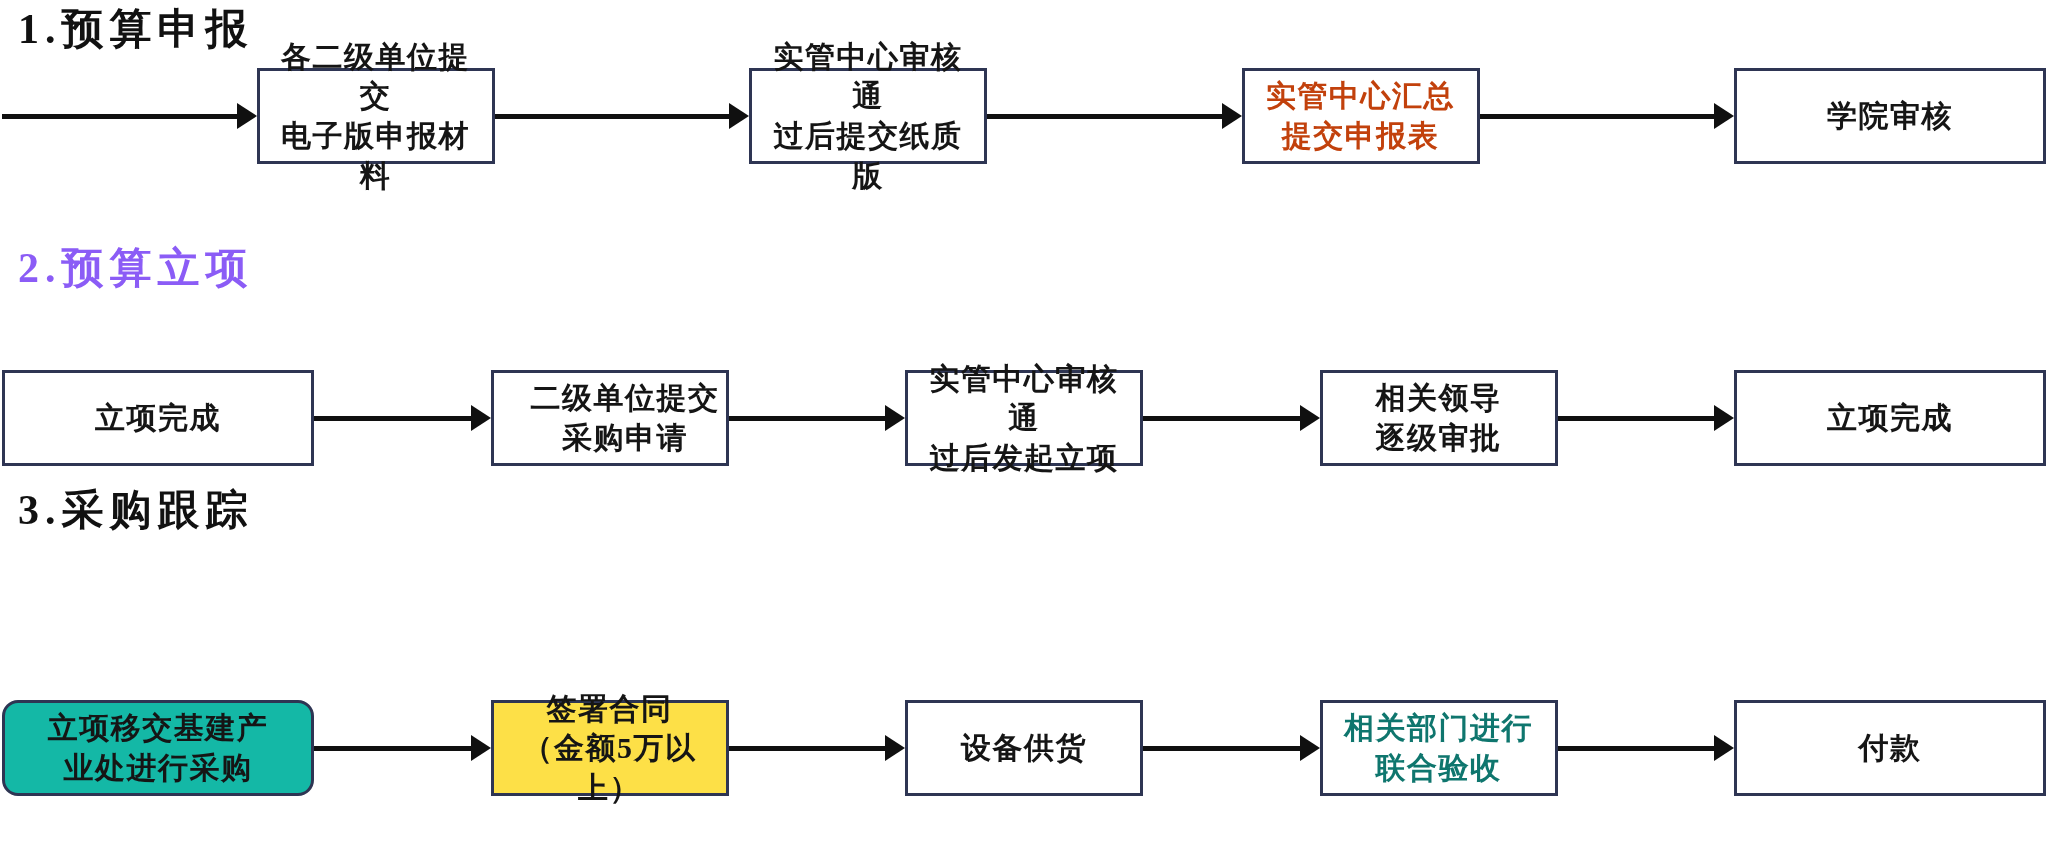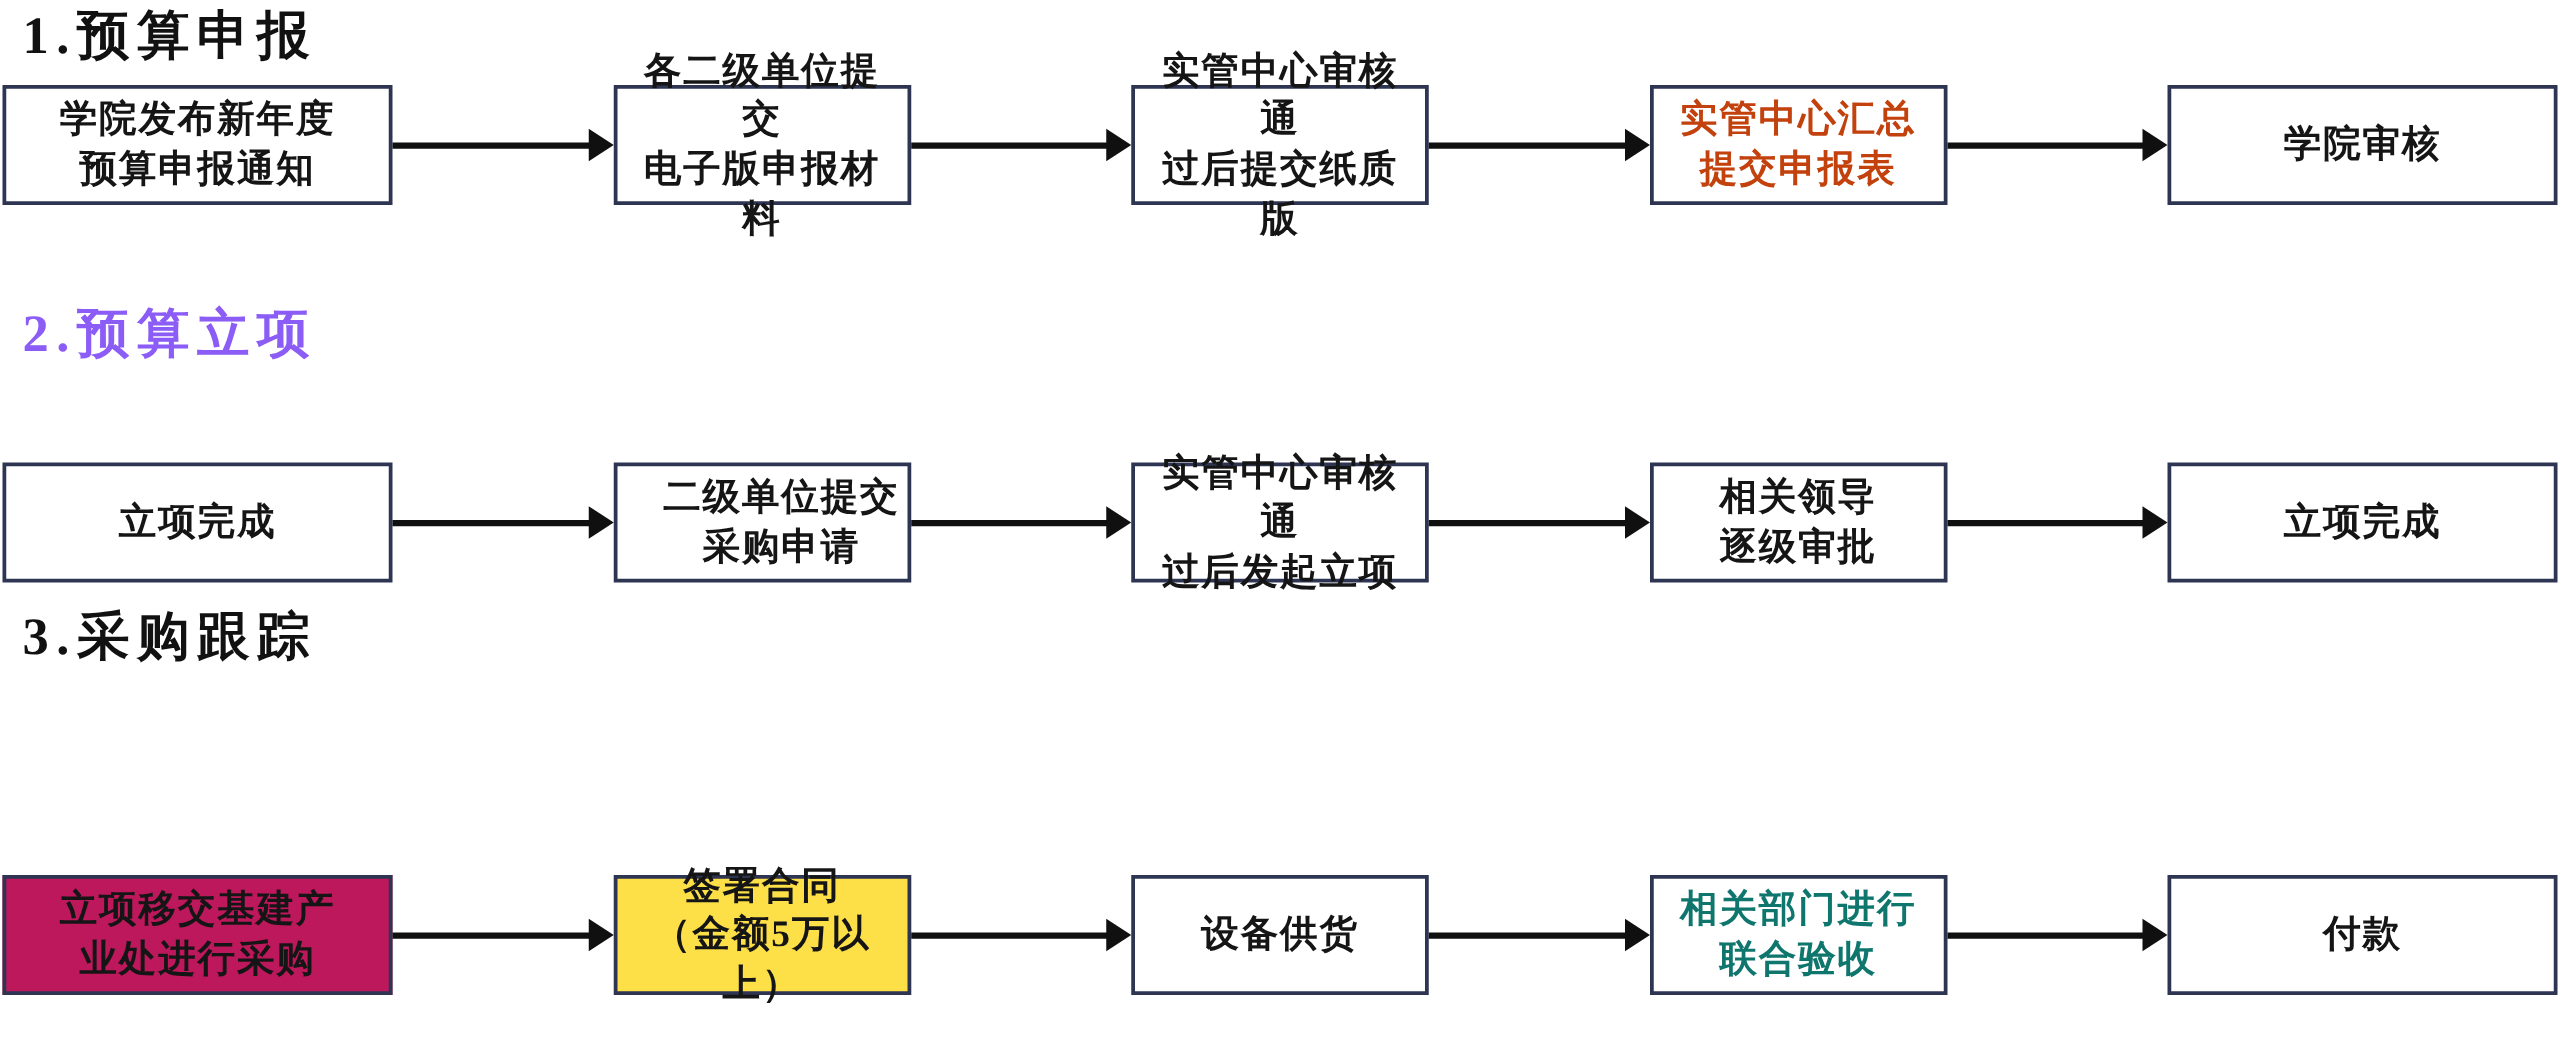--- a/index.html
+++ b/index.html
@@ -112,24 +112,20 @@
 </head>
 <body style="background: rgb(255, 255, 255);">
 
 <div class="canvas">
 
   <div class="section-title" id="title-1" style="color: rgb(17, 17, 17);">1.预算申报</div>
 
   <div class="flow-row" id="row-1">
     <div class="spacer-left"></div>
 
-    <div class="node w-wide" style="border-color: rgb(46, 53, 83); background: rgb(255, 255, 255);">
-      <span class="node-label" style="color: rgb(21, 21, 21);">学院发布新年度
-预算申报通知</span>
-    </div>
 
     <div class="connector">
       <span class="shaft" style="background: rgb(16, 16, 16);"></span>
       <span class="head" style="border-left-color: rgb(16, 16, 16);"></span>
     </div>
 
     <div class="node w-mid" style="border-color: rgb(46, 53, 83); background: rgb(255, 255, 255);">
       <span class="node-label" style="color: rgb(21, 21, 21);">各二级单位提交
 电子版申报材料</span>
     </div>
@@ -215,21 +211,21 @@
     </div>
 
     <div class="spacer-right"></div>
   </div>
 
   <div class="section-title" id="title-3" style="color: rgb(17, 17, 17);">3.采购跟踪</div>
 
   <div class="flow-row" id="row-3">
     <div class="spacer-left"></div>
 
-    <div class="node w-wide" style="border-color: rgb(46, 53, 83); background: #be185d;">
+    <div class="node w-wide" style="border-color: rgb(46, 53, 83); background: #14b8a6; border-radius: 16px;">
       <span class="node-label" style="color: rgb(21, 21, 21);">立项移交基建产
 业处进行采购</span>
     </div>
 
     <div class="connector">
       <span class="shaft" style="background: rgb(16, 16, 16);"></span>
       <span class="head" style="border-left-color: rgb(16, 16, 16);"></span>
     </div>
 
     <div class="node w-mid" style="border-color: rgb(46, 53, 83); background: #fde047;">

